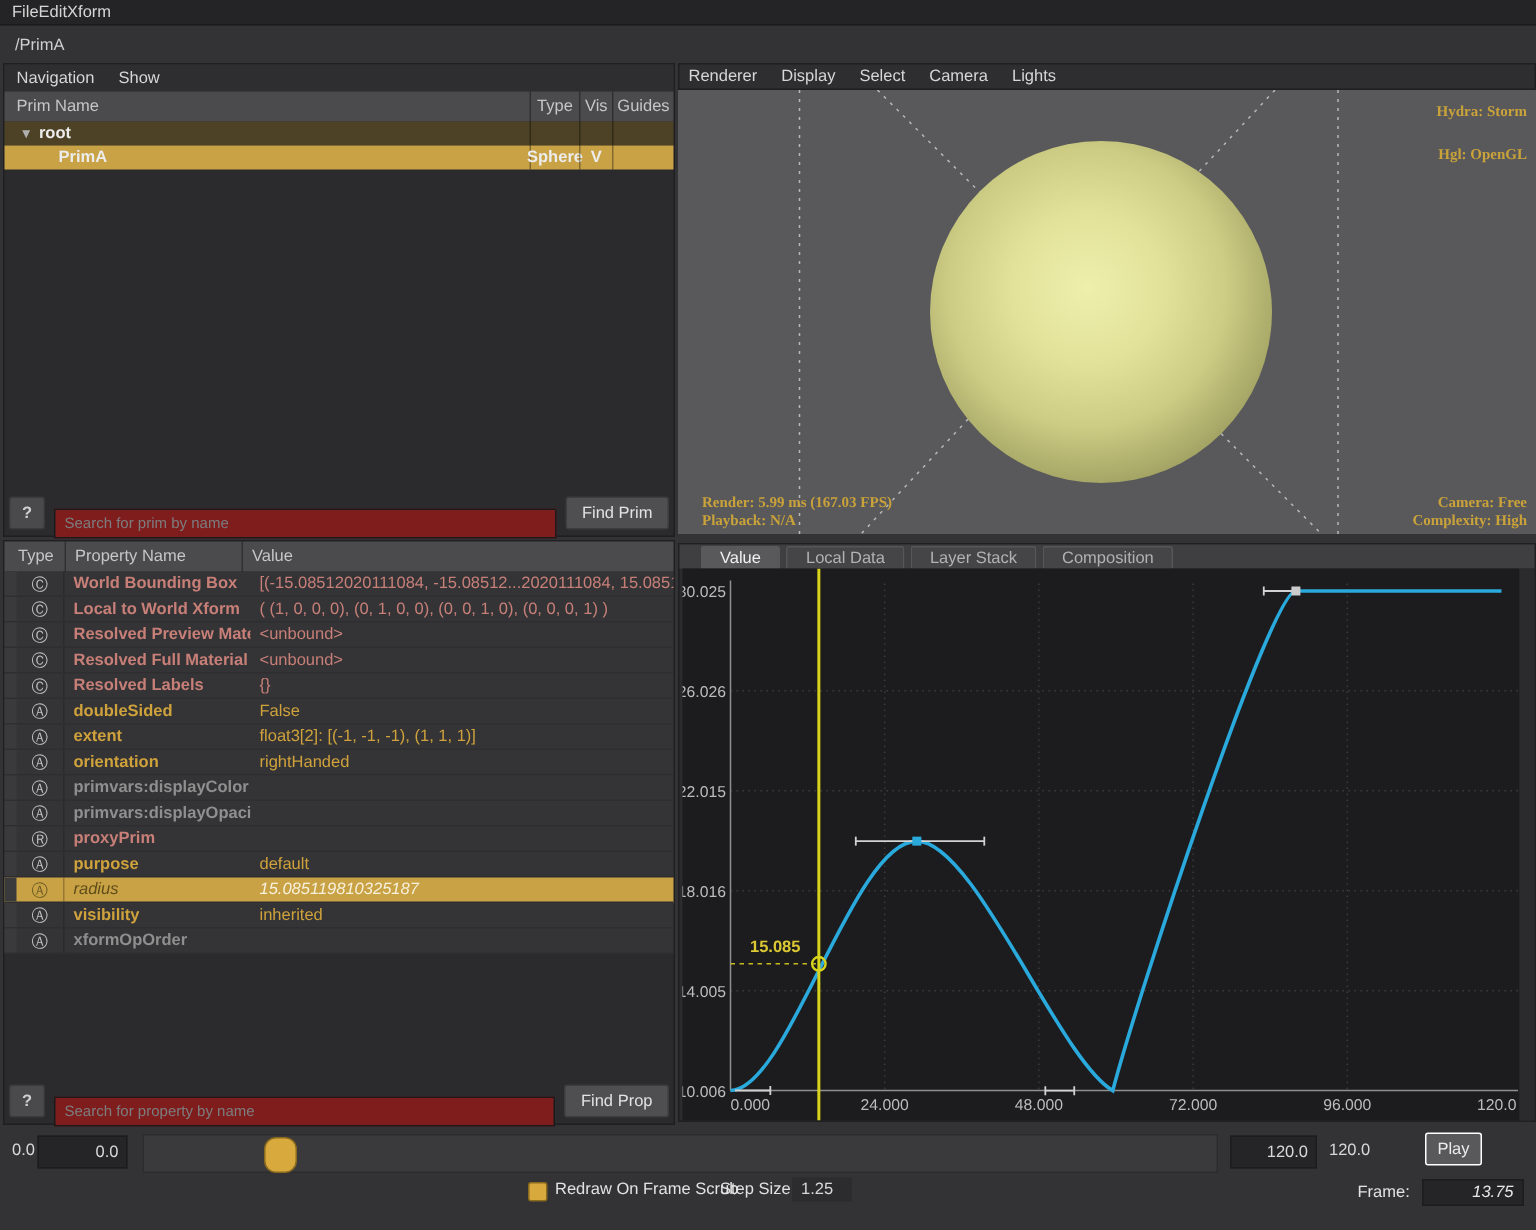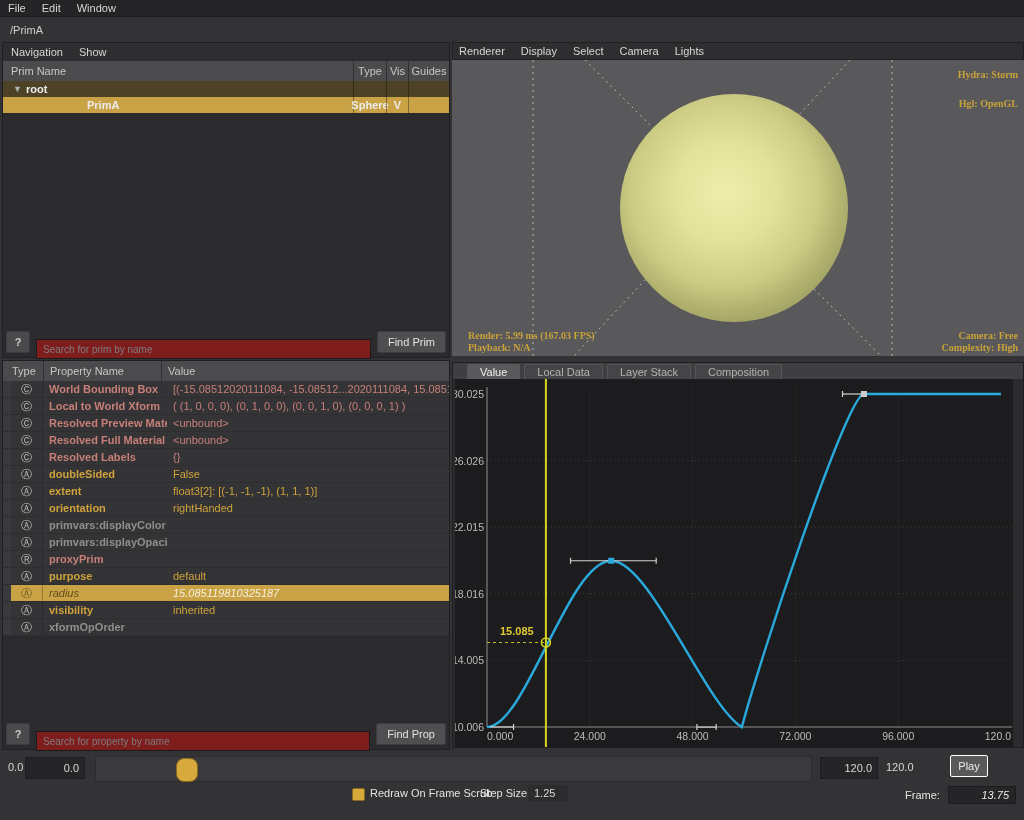--- a/index.html
+++ b/index.html
@@ -2,21 +2,21 @@
 <html><head>
 <meta charset="utf-8">
 <style>
   html,body{margin:0;padding:0;background:#1e1e1e;}
   #app{position:relative;width:1024px;height:820px;background:#333336;
        font-family:"Liberation Sans",sans-serif;font-size:11px;color:#d6d6d6;
        overflow:hidden;user-select:none;}
   .abs{position:absolute;}
   
   #menubar{left:0;top:0;width:1024px;height:17px;background:#242426;border-bottom:1px solid #1c1c1e;
-           display:flex;align-items:center;padding-left:8px;gap:16px;box-sizing:border-box;}
+           display:flex;align-items:center;padding-left:8px;box-sizing:border-box;}
   #menubar span{color:#d6d6d6;}
   #pathbar{left:0;top:18px;width:1024px;height:24px;display:flex;align-items:center;padding-left:10px;box-sizing:border-box;color:#cfcfcf;}
   
   .panel{background:#2b2b2d;border:1px solid #1f1f21;box-sizing:border-box;}
   #prim-panel{left:2px;top:42px;width:448px;height:316px;}
   #prop-panel{left:2px;top:360px;width:448px;height:390px;}
   .panel-menu{height:18px;display:flex;align-items:center;gap:16px;padding-left:8px;background:#2e2e30;}
   .grid-header{height:20px;background:#4b4b4d;color:#c6c6c6;display:flex;align-items:center;}
   .tree-rows .trow{height:16px;display:flex;align-items:center;font-weight:bold;color:#ececec;}
   .trow.parent{background:#4d4226;}
@@ -88,21 +88,21 @@
              display:flex;align-items:center;justify-content:flex-end;padding-right:6px;box-sizing:border-box;color:#e8e8e8;font-style:italic;}
 </style>
 </head>
 <body>
 
 <div id="app">
 
   <div id="menubar" class="abs">
       <span>File</span>
       <span>Edit</span>
-      <span>Window</span>
+      <span>Xform</span>
     </div>
 
   <div id="pathbar" class="abs">
     <span>/PrimA</span>
   </div>
 
   <div id="prim-panel" class="abs panel">
     <div class="panel-menu">
         <span>Navigation</span>
         <span>Show</span>
@@ -117,21 +117,21 @@
         <div class="trow parent">
           <div class="tcell c-name">
             <span class="expander">▼</span>
             <span>root</span>
           </div>
           <div class="tcell c-type"></div>
           <div class="tcell c-vis"></div>
           <div class="tcell c-guides"></div>
         </div>
         <div class="trow selected">
-          <div class="tcell c-name" style="padding-left: 36px; margin-left: 48px;">
+          <div class="tcell c-name" style="padding-left: 36px;">
             <span>PrimA</span>
           </div>
           <div class="tcell c-type">Sphere</div>
           <div class="tcell c-vis">V</div>
           <div class="tcell c-guides"></div>
         </div>
       </div>
     <div class="search-row">
       <div class="help-btn">?</div>
       <input class="search-input" placeholder="Search for prim by name" style="">

